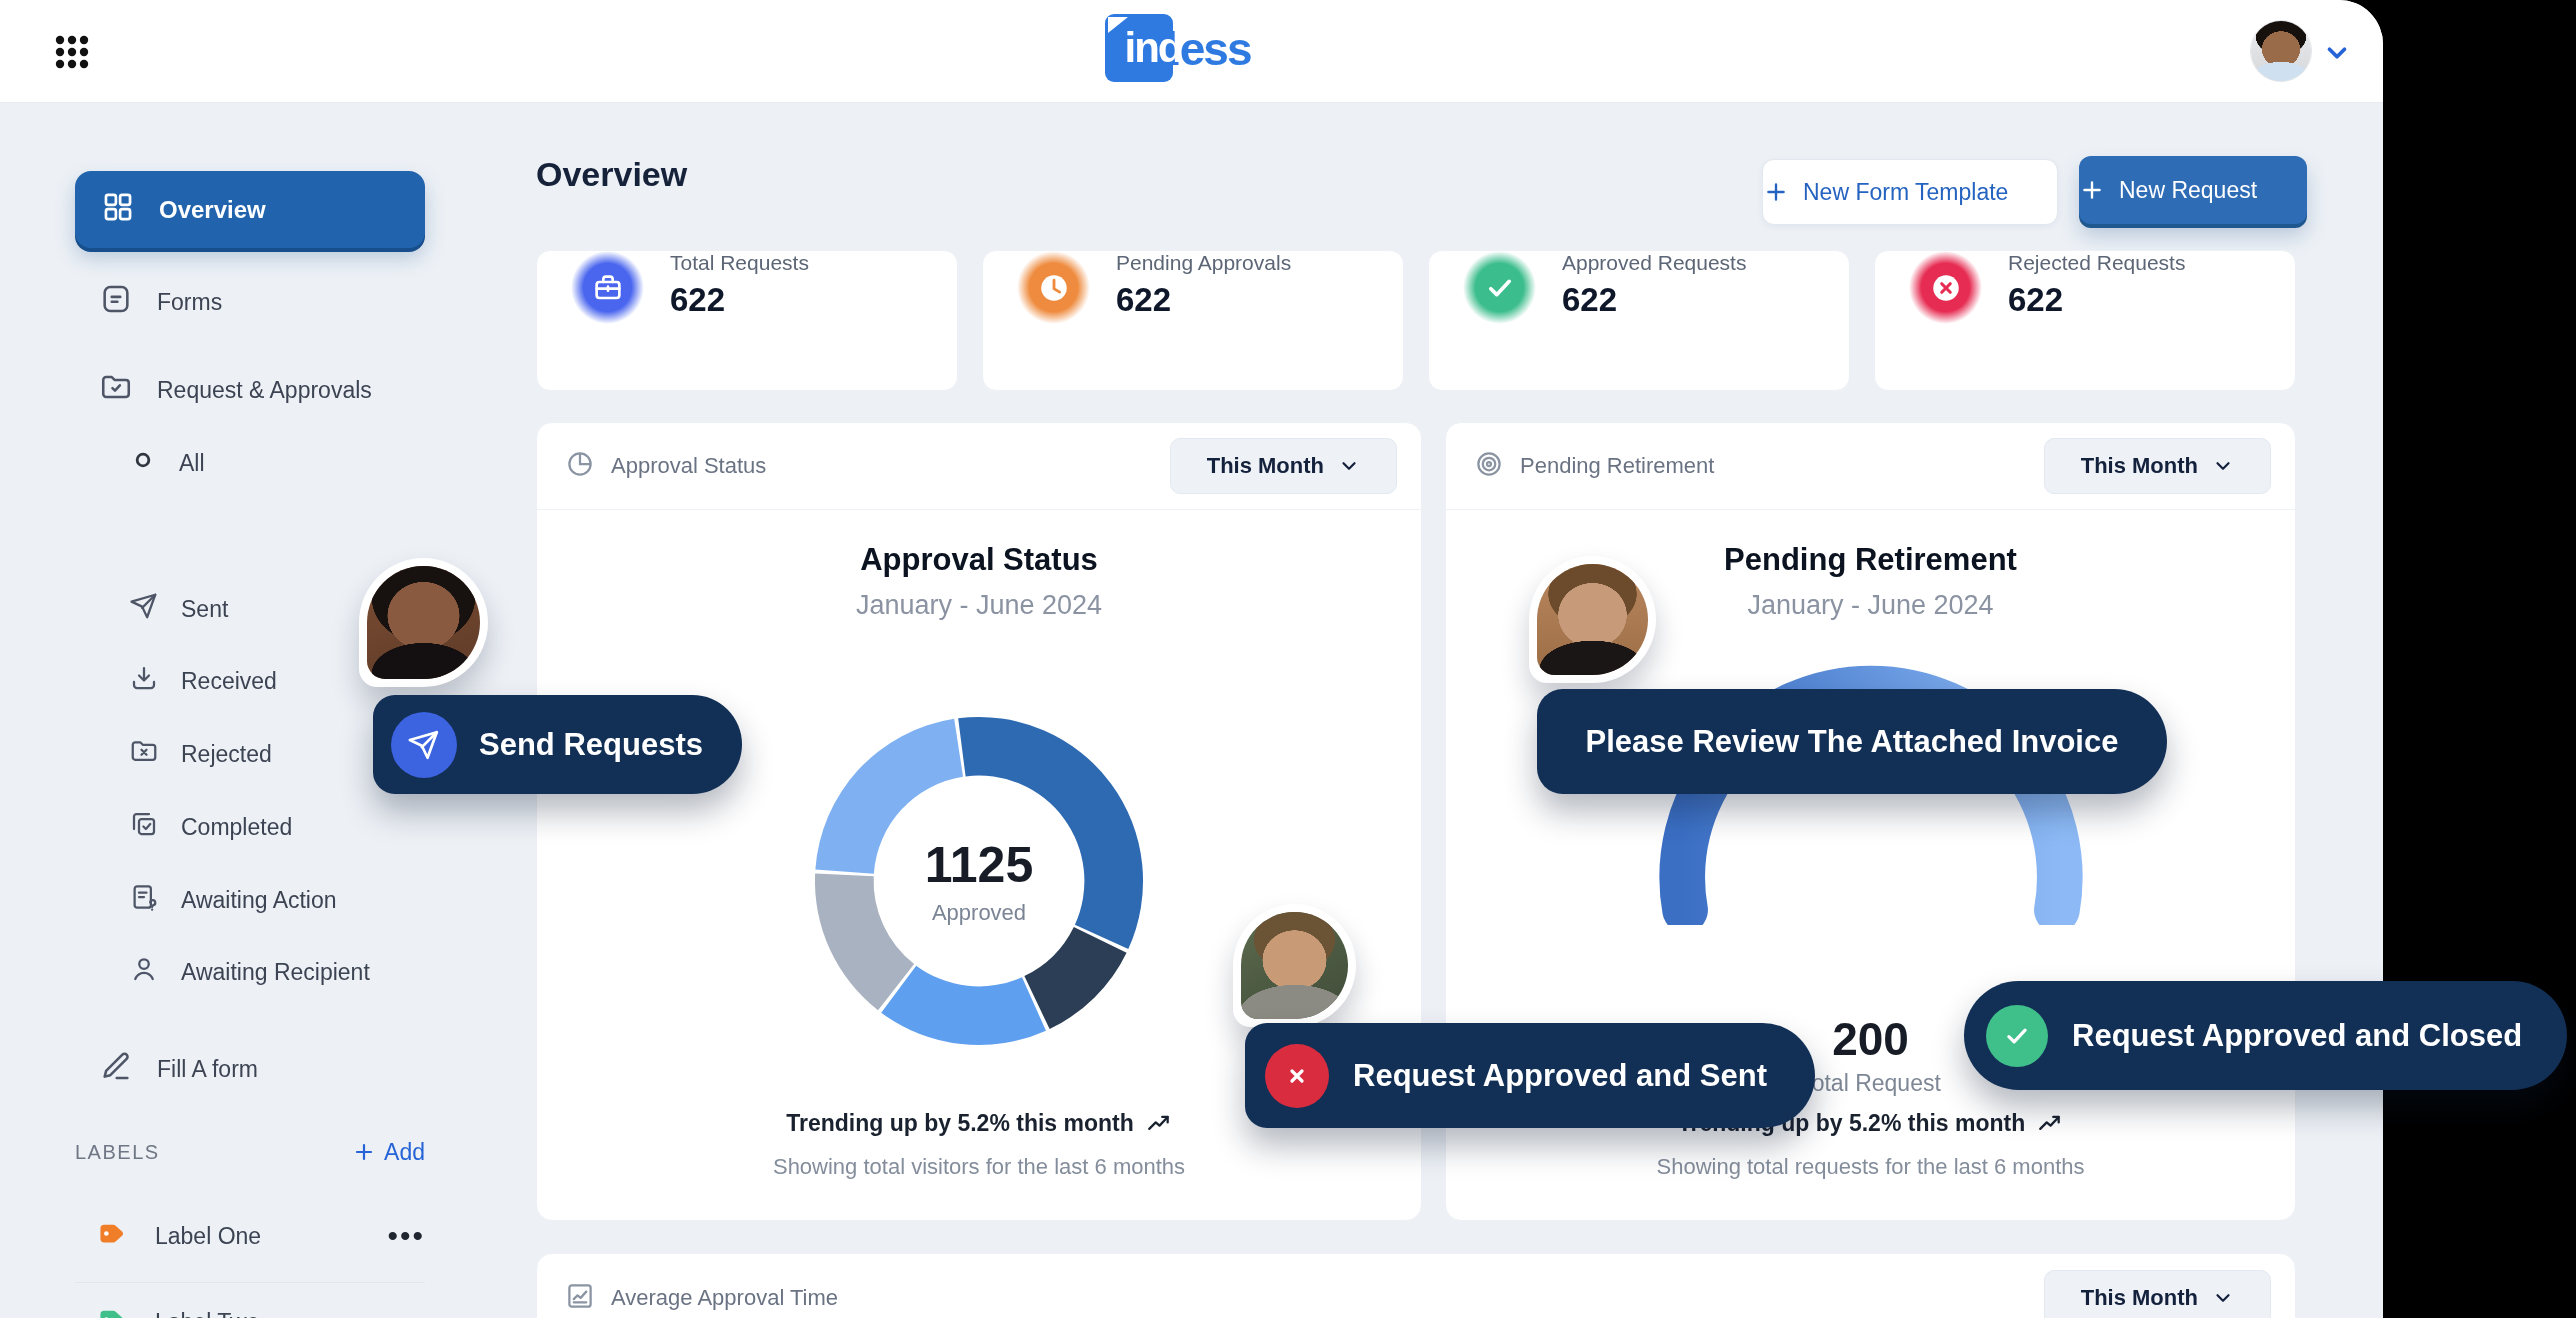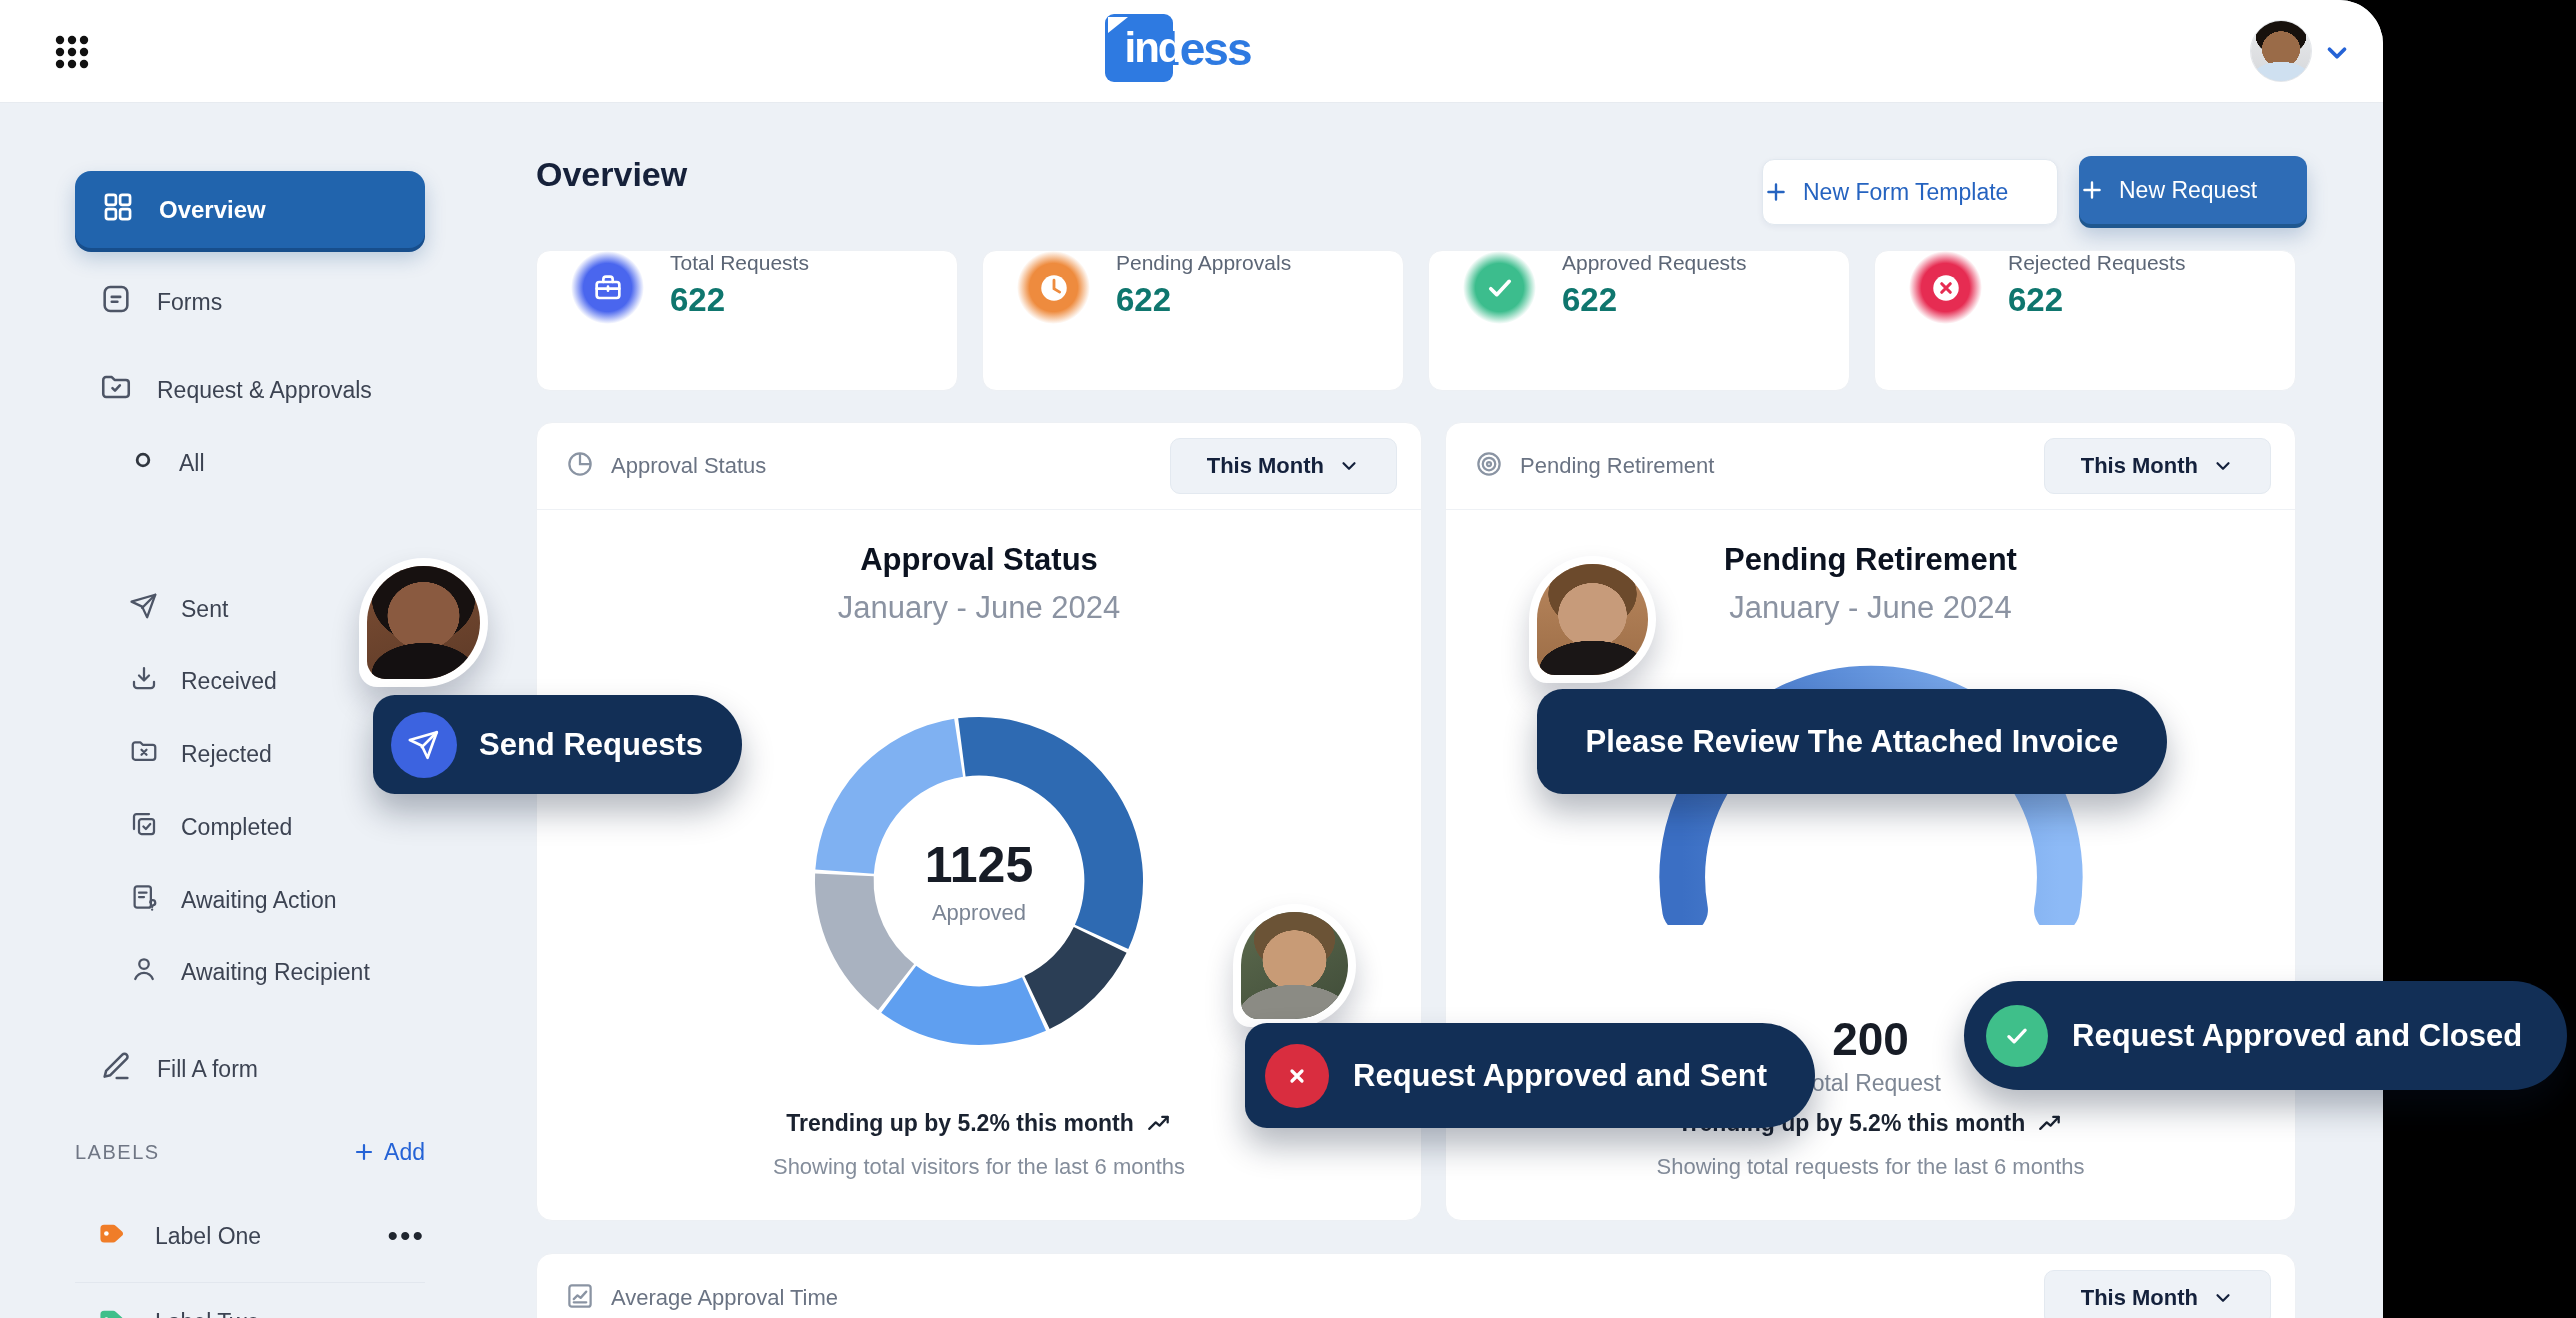--- a/index.html
+++ b/index.html
@@ -82,33 +82,33 @@
 
   
   .stats{position:absolute;left:536px;top:250px;width:1760px;height:141px;display:grid;
     grid-template-columns:repeat(4,1fr);gap:24px;}
   .stat-card{background:#fff;border:1px solid #edf0f4;border-radius:14px;display:flex;
     gap:26px;padding-left:34px;}
   .stat-ic{width:73px;height:73px;border-radius:50%;display:flex;align-items:center;
     justify-content:center;background:radial-gradient(closest-side,var(--c) 58%,
     var(--c) 66%, rgba(255,255,255,0) 100%);}
   .stat-label{font-size:21px;color:#5c6676;}
-  .stat-value{font-size:33px;font-weight:bold;color:#0f766e;margin-top:6px;}
+  .stat-value{font-size:33px;font-weight:bold;color:#0f172a;margin-top:6px;}
 
   
   .card{position:absolute;background:#fff;border:1px solid #edf0f4;border-radius:16px;}
   .card-head{position:absolute;left:0;top:0;right:0;height:87px;display:flex;align-items:center;
     gap:16px;padding:0 24px 0 28px;border-bottom:1px solid #eef1f5;}
   .card-head-title{font-size:22px;color:#6a7383;flex:1;}
   .dd{display:flex;align-items:center;gap:14px;height:56px;padding:0 36px;background:#eef2f7;
     border:1px solid #e3e9f0;border-radius:10px;font-size:22px;font-weight:bold;color:#14213c;
     cursor:pointer;}
   .chart-title{position:absolute;left:0;right:0;top:119px;text-align:center;font-size:31px;
     font-weight:bold;color:#0b1220;}
-  .chart-subtitle{position:absolute;left:0;right:0;top:167px;text-align:center;font-size:31px;
+  .chart-subtitle{position:absolute;left:0;right:0;top:167px;text-align:center;font-size:27px;
     color:#8b93a2;}
   .trend-line{position:absolute;left:0;right:0;top:687px;display:flex;justify-content:center;
     align-items:center;gap:12px;font-size:23px;font-weight:bold;color:#1a2230;}
   .caption-line{position:absolute;left:0;right:0;top:731px;text-align:center;font-size:22px;
     color:#848d9b;}
 
   .donut-wrap{position:absolute;left:50%;top:284px;transform:translateX(-50%);width:348px;height:348px;}
   .donut-center{position:absolute;inset:0;display:flex;flex-direction:column;align-items:center;
     justify-content:center;gap:6px;}
   .donut-value{font-size:50px;font-weight:bold;color:#171c26;}

